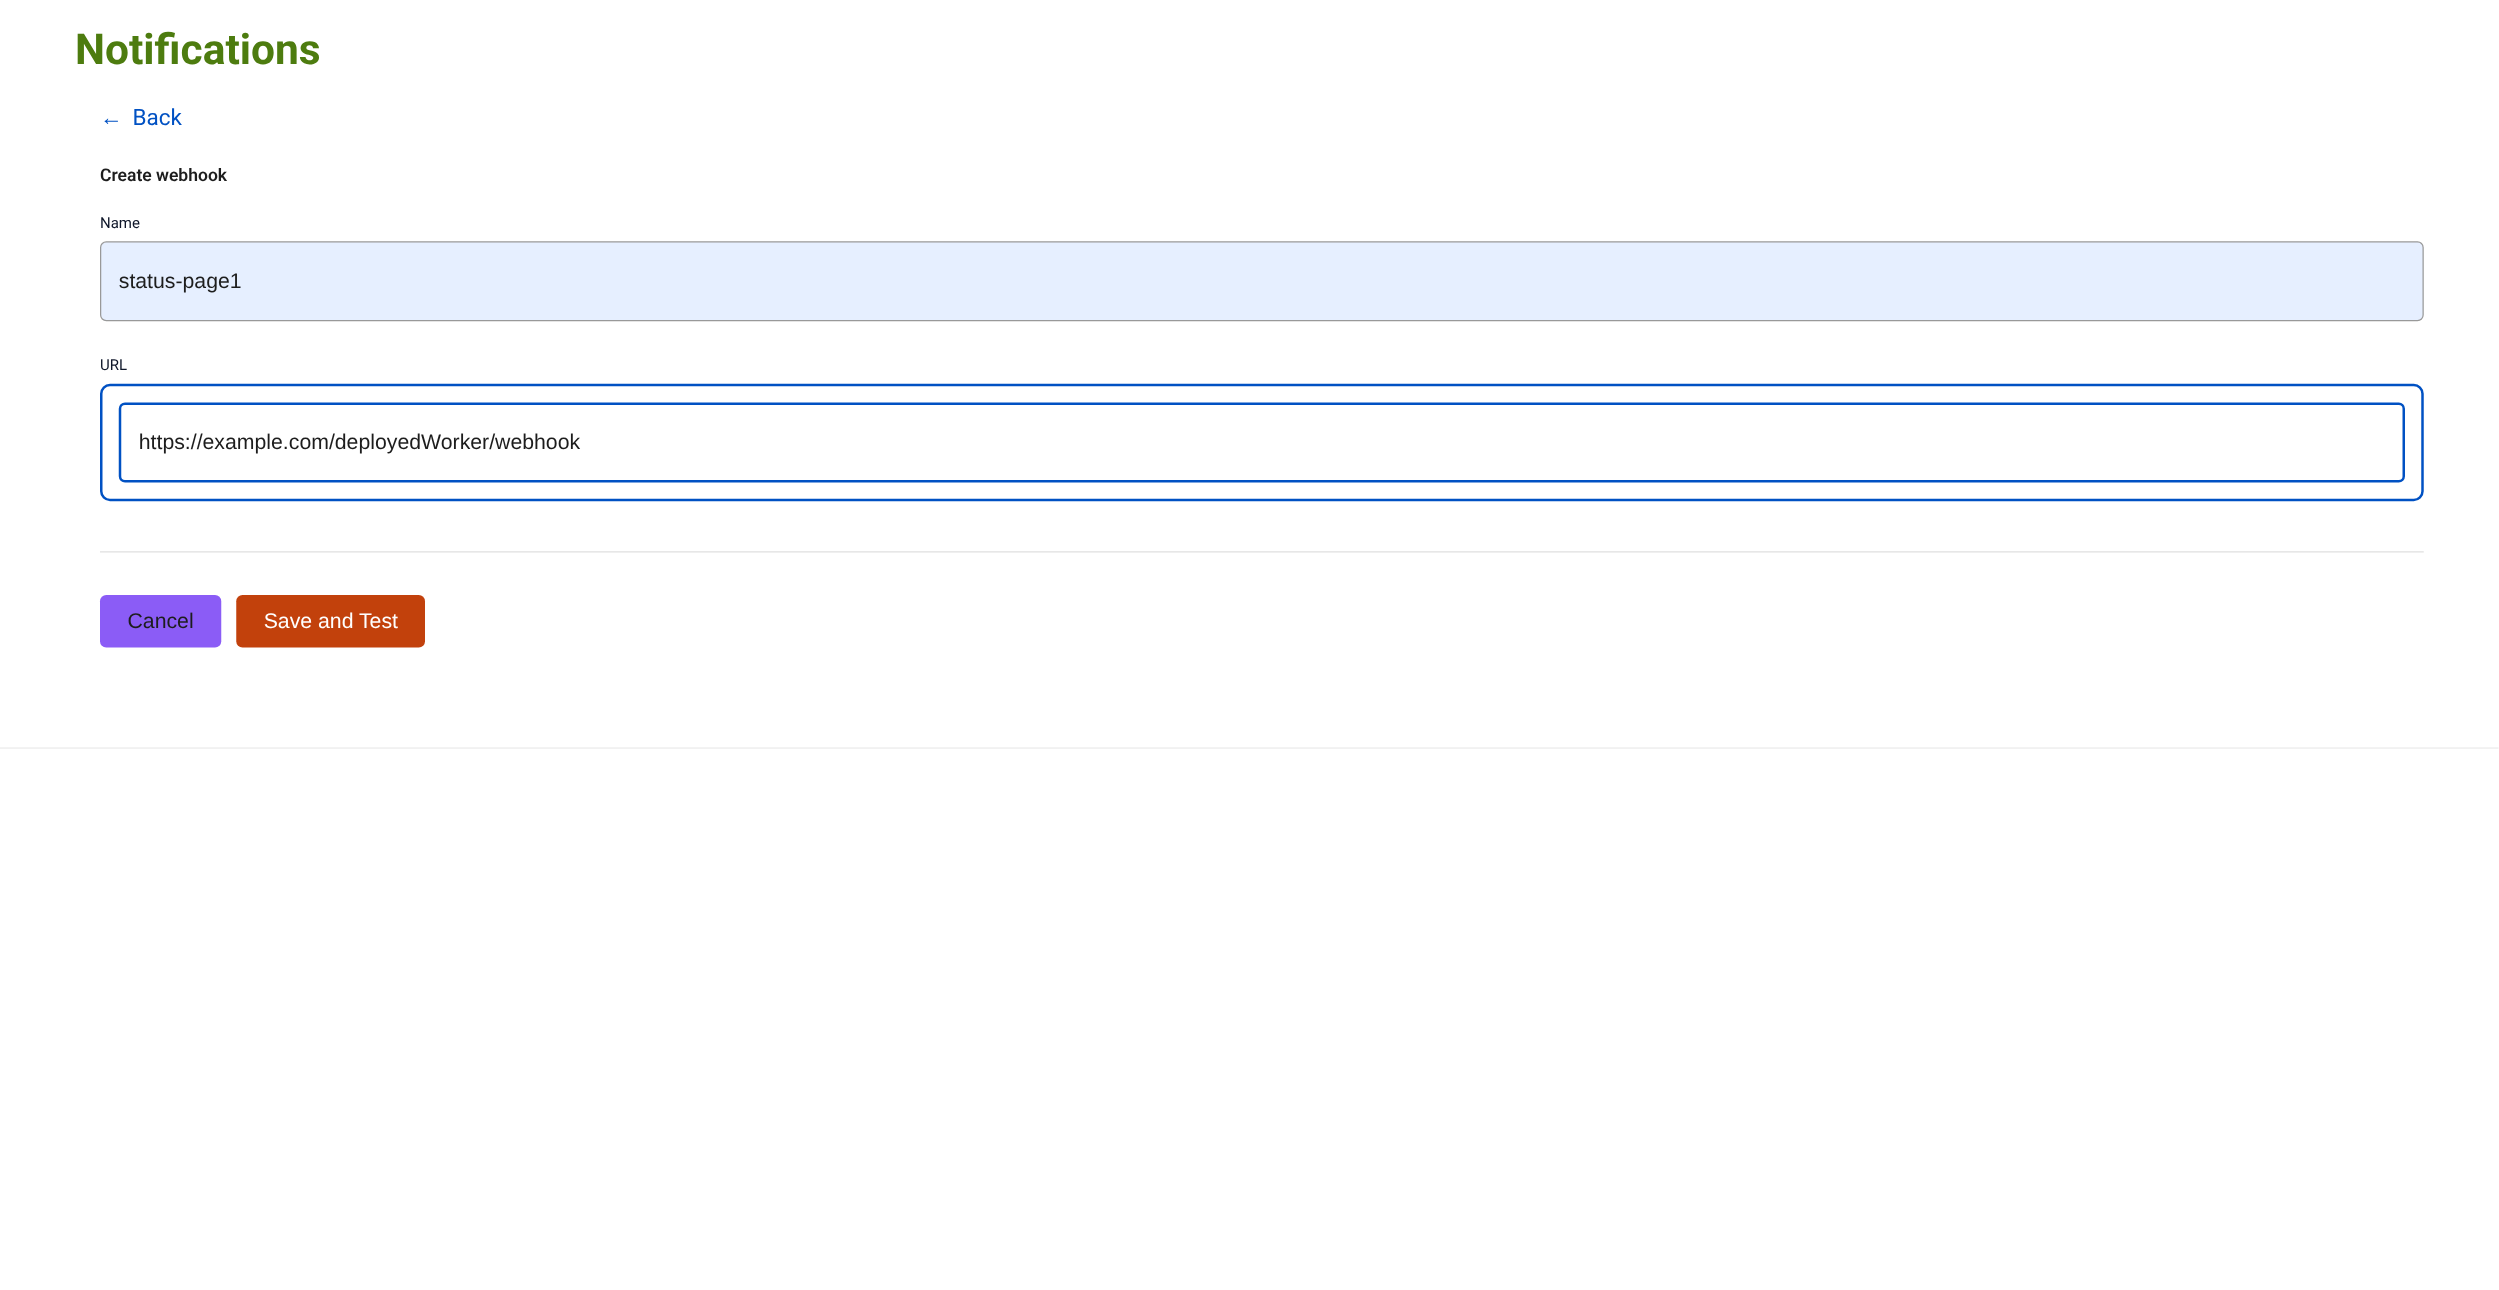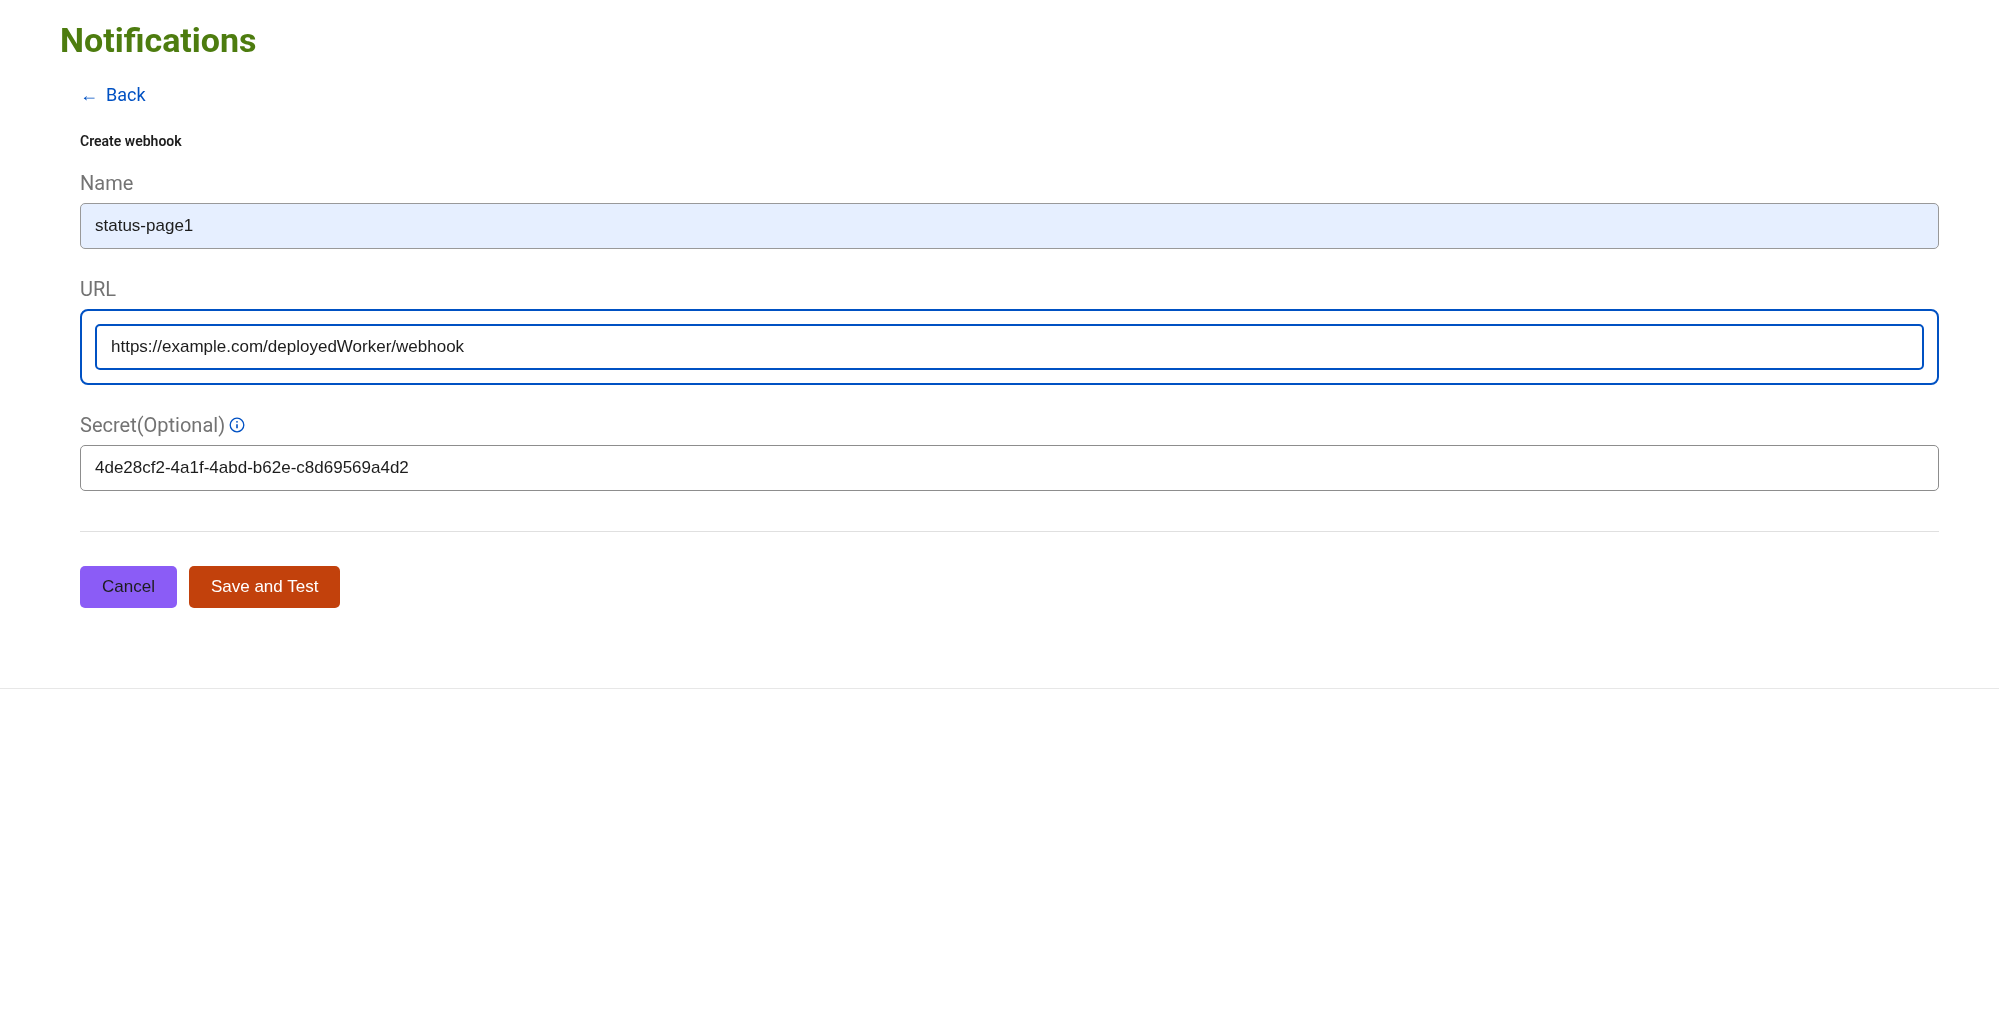--- a/index.html
+++ b/index.html
@@ -43,32 +43,32 @@
       font-size: 14px;
       font-weight: 600;
       color: #1d1d1d;
       margin-bottom: 22px;
     }
     .field-group {
       margin-bottom: 28px;
     }
     .field-label {
       display: block;
-      font-size: 20px;
-      color: #737373;
+      font-size: 12px;
+      color: #0f172a;
       margin-bottom: 8px;
     }
     .field-label-inline {
       display: inline-flex;
       align-items: center;
       gap: 4px;
     }
     .input {
       width: 100%;
-      height: 46px;
+      height: 64px;
       padding: 0 14px;
       font-size: 17px;
       border: 1px solid #8d8d8d;
       border-radius: 5px;
       background: #ffffff;
       color: #1d1d1d;
       outline: none;
     }
     .input-highlighted {
       background: #e6efff;
@@ -149,33 +149,20 @@
     <input type="text" class="input input-highlighted" value="status-page1" style="">
   </div>
 
   <div class="field-group">
     <label class="field-label">URL</label>
     <div class="input-focused-wrap">
       <input type="text" class="input" value="https://example.com/deployedWorker/webhook" style="">
     </div>
   </div>
 
-  <div class="field-group">
-    <label class="field-label field-label-inline">
-      <span>Secret(Optional)</span>
-      <span class="info-icon">
-        <svg viewBox="0 0 16 16" fill="none" stroke="currentColor" stroke-width="1.3">
-          <circle cx="8" cy="8" r="6.8"></circle>
-          <line x1="8" y1="7.2" x2="8" y2="11.2" stroke-width="1.6"></line>
-          <circle cx="8" cy="4.8" r="0.9" fill="currentColor" stroke="none"></circle>
-        </svg>
-      </span>
-    </label>
-    <input type="text" class="input" value="4de28cf2-4a1f-4abd-b62e-c8d69569a4d2" style="">
-  </div>
 
   <div class="divider"></div>
 
   <div class="button-row">
     <button class="btn btn-secondary">Cancel</button>
     <button class="btn btn-primary">Save and Test</button>
   </div>
 </div>
 
 <div class="page-divider"></div>

